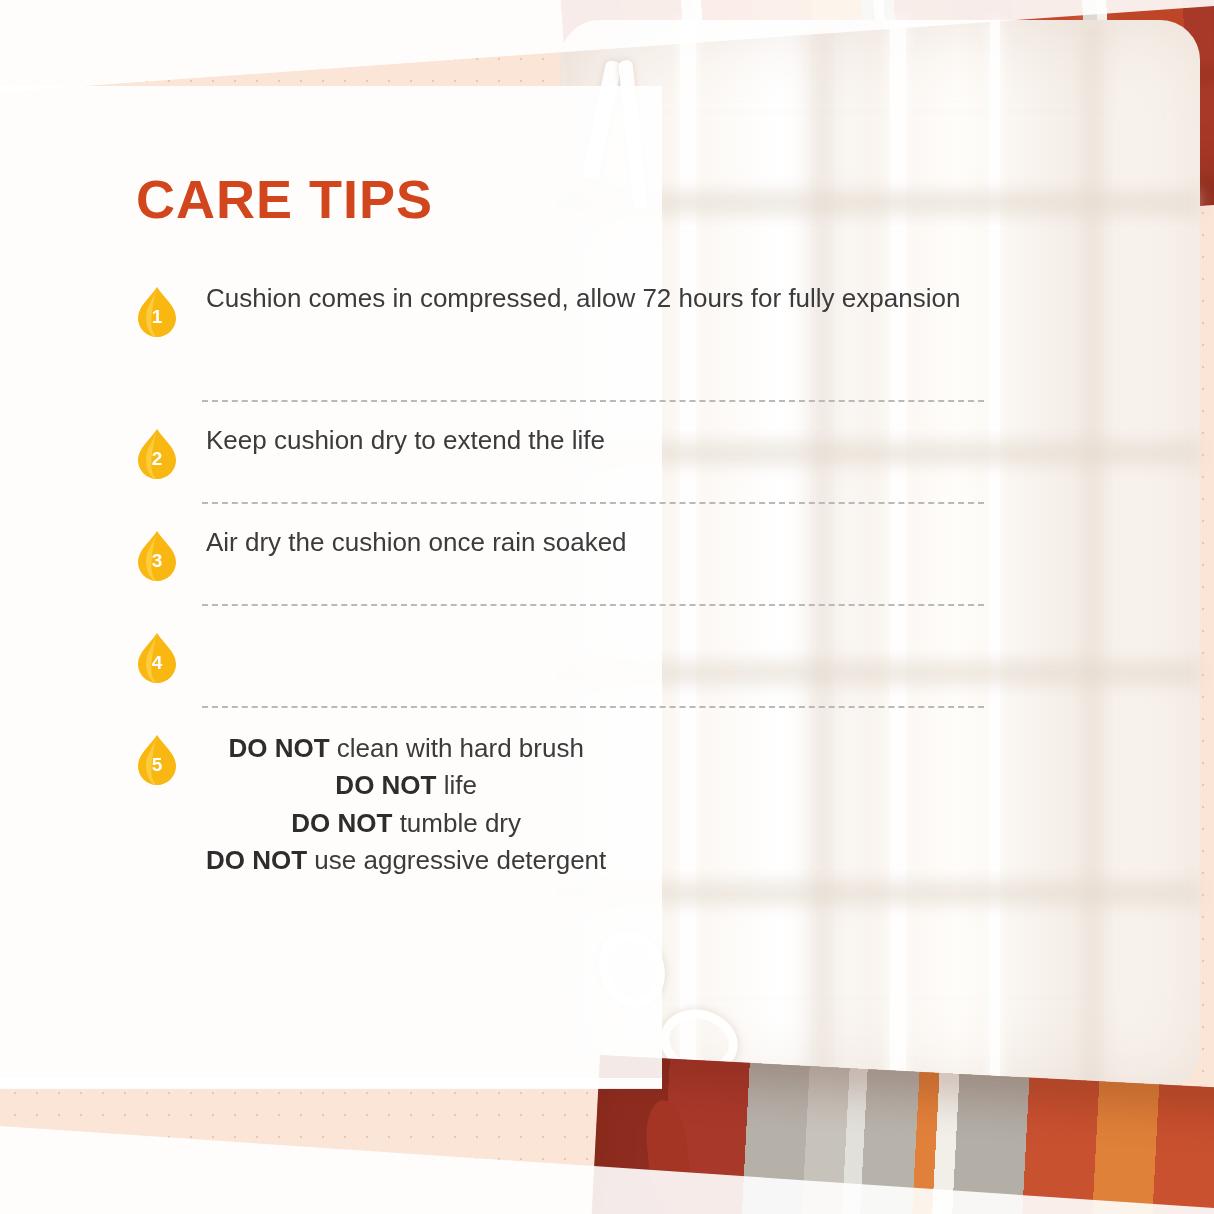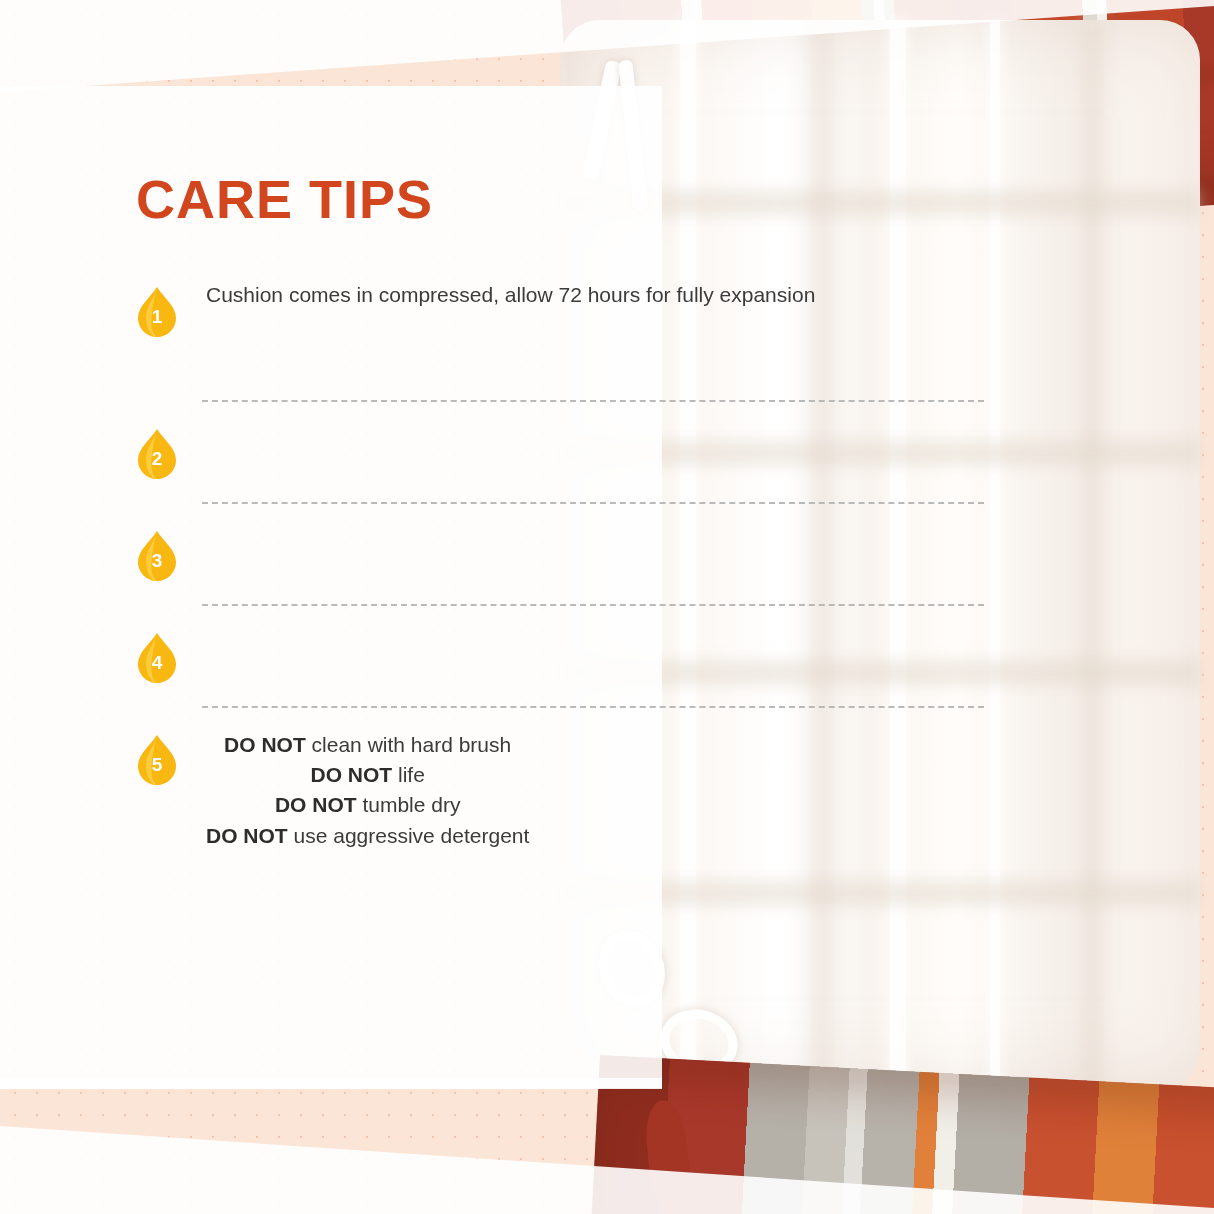--- a/index.html
+++ b/index.html
@@ -251,21 +251,21 @@
     position: absolute;
     left: 0; right: 0;
     top: 20px;
     text-align: center;
     font-size: 19px;
     font-weight: bold;
     color: #ffffff;
     font-family: "Liberation Sans", sans-serif;
   }
   .tip-text {
-    font-size: 21px;
+    font-size: 26px;
     line-height: 1.28;
     color: #3b3b3b;
     padding-top: 0px;
     max-width: 790px;
   }
   .tip-text b { font-weight: bold; color: #2d2d2d; }
 
   .divider {
     height: 0;
     border-top: 2px dashed #b9b9b9;
@@ -338,32 +338,34 @@
       <div class="divider"></div>
 
       <div class="tip t2">
         <div class="flame">
           <svg width="42" height="52" viewBox="0 0 42 52">
             <path d="M21 1 C14 12, 2 20, 2 32 C2 43, 11 51, 21 51 C31 51, 40 43, 40 32 C40 20, 28 12, 21 1 Z" fill="#f9b712"></path>
             <path d="M21 1 C18 13, 10 20, 10 31 C10 42, 15 51, 21 51 C13 45, 14 30, 21 1 Z" fill="#fdd34a" opacity="0.75"></path>
           </svg>
           <div class="num">2</div>
         </div>
+        <div class="tip-text">Keep cushion dry to extend the life</div>
       </div>
 
       <div class="divider"></div>
 
       <div class="tip t3">
         <div class="flame">
           <svg width="42" height="52" viewBox="0 0 42 52">
             <path d="M21 1 C14 12, 2 20, 2 32 C2 43, 11 51, 21 51 C31 51, 40 43, 40 32 C40 20, 28 12, 21 1 Z" fill="#f9b712"></path>
             <path d="M21 1 C18 13, 10 20, 10 31 C10 42, 15 51, 21 51 C13 45, 14 30, 21 1 Z" fill="#fdd34a" opacity="0.75"></path>
           </svg>
           <div class="num">3</div>
         </div>
+        <div class="tip-text">Air dry the cushion once rain soaked</div>
       </div>
 
       <div class="divider"></div>
 
       <div class="tip t4">
         <div class="flame">
           <svg width="42" height="52" viewBox="0 0 42 52">
             <path d="M21 1 C14 12, 2 20, 2 32 C2 43, 11 51, 21 51 C31 51, 40 43, 40 32 C40 20, 28 12, 21 1 Z" fill="#f9b712"></path>
             <path d="M21 1 C18 13, 10 20, 10 31 C10 42, 15 51, 21 51 C13 45, 14 30, 21 1 Z" fill="#fdd34a" opacity="0.75"></path>
           </svg>

